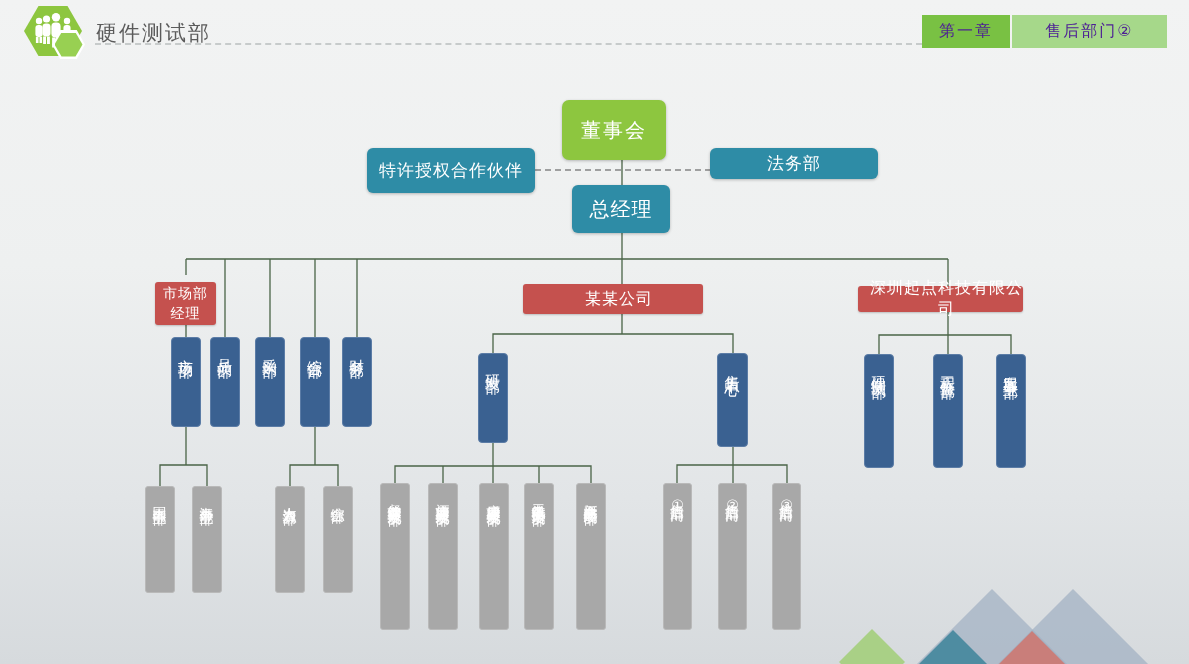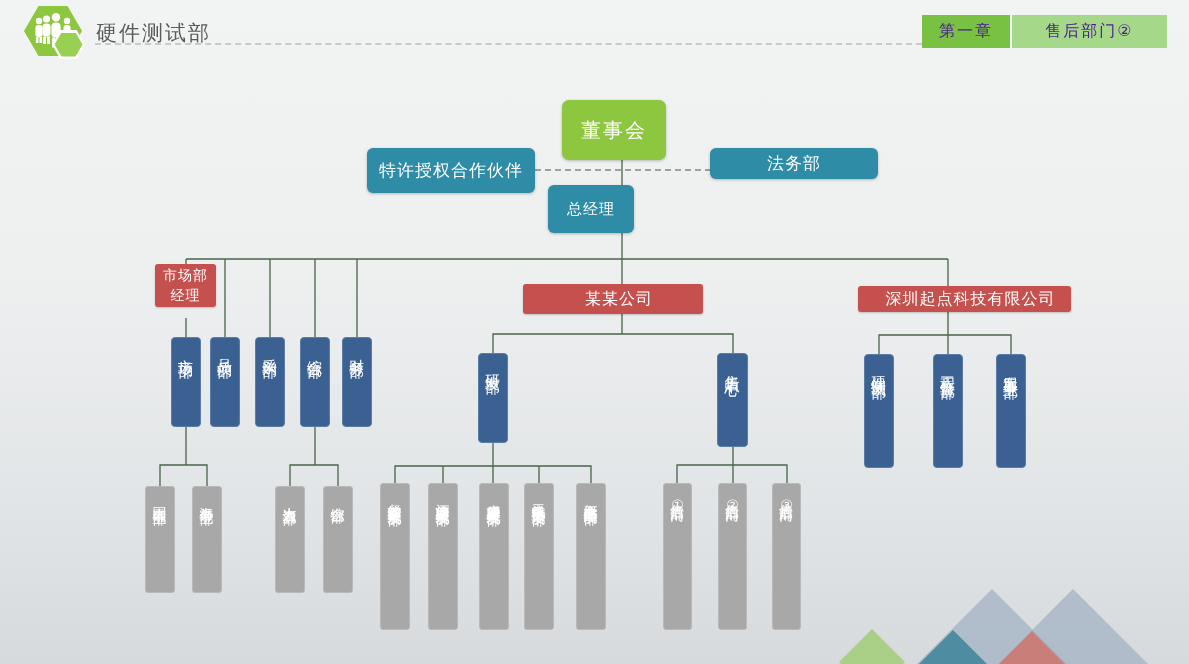--- a/index.html
+++ b/index.html
@@ -98,31 +98,31 @@
 
   <div class="node green" style="left:562px;top:100px;width:104px;height:60px">
     <span>董事会</span>
     </div>
   <div class="node teal" style="left:367px;top:148px;width:168px;height:45px">
     <span>特许授权合作伙伴</span>
     </div>
   <div class="node teal" style="left:710px;top:148px;width:168px;height:31px">
     <span>法务部</span>
     </div>
-  <div class="node teal" style="left:548px;top:185px;width:86px;height:48px;font-size:15px">
+  <div class="node teal" style="left:572px;top:185px;width:98px;height:48px;font-size:20px">
     <span>总经理</span>
     </div>
 
-  <div class="node red" style="left:155px;top:264px;width:61px;height:43px;font-size:14px;line-height:1.4;padding:0 5px">
+  <div class="node red" style="left:155px;top:282px;width:61px;height:43px;font-size:14px;line-height:1.4;padding:0 5px">
     <span>市场部经理</span>
     </div>
   <div class="node red" style="left:523px;top:284px;width:180px;height:30px">
     <span>某某公司</span>
     </div>
-  <div class="node red" style="left:858px;top:286px;width:213px;height:26px;font-size:16px">
+  <div class="node red" style="left:858px;top:286px;width:165px;height:26px;font-size:16px">
     <span>深圳起点科技有限公司</span>
     </div>
 
   <div class="node blue vert" style="left:171px;top:337px;width:30px;height:90px">
     <span>市场部</span>
     </div>
   <div class="node blue vert" style="left:210px;top:337px;width:30px;height:90px">
     <span>品质部</span>
     </div>
   <div class="node blue vert" style="left:255px;top:337px;width:30px;height:90px">

